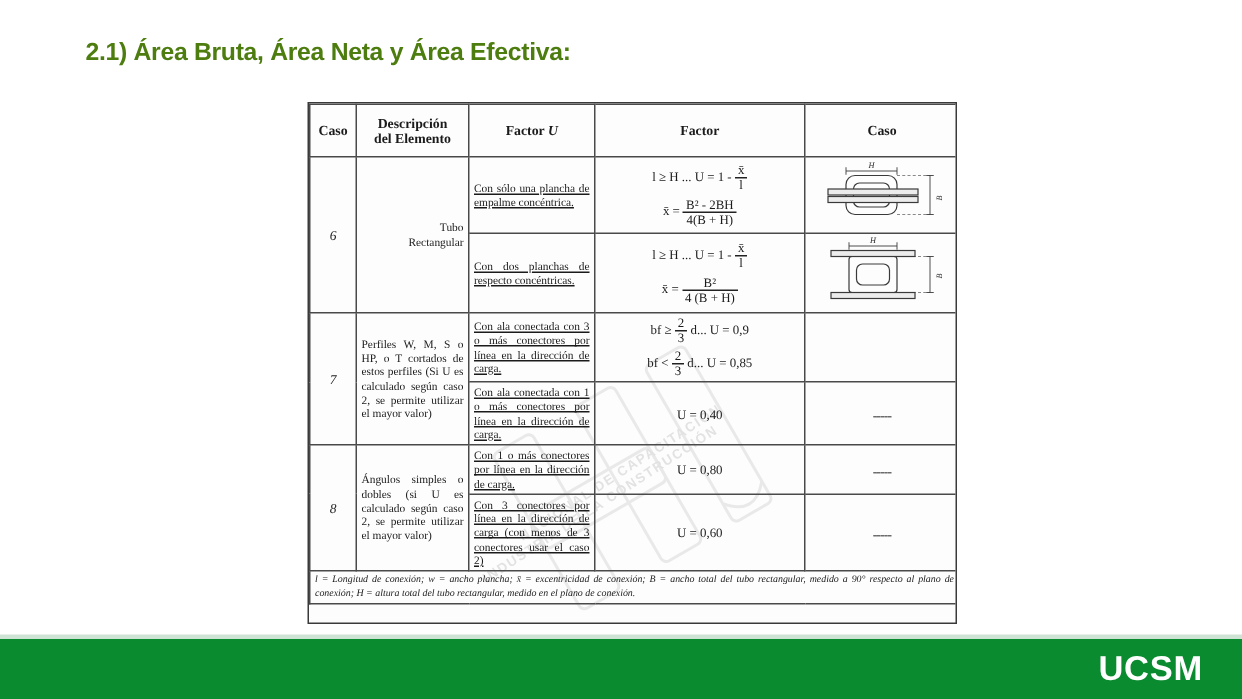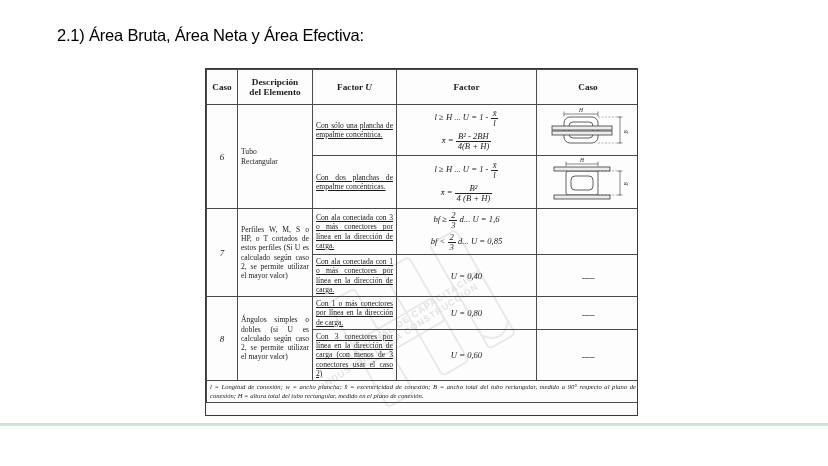--- a/index.html
+++ b/index.html
@@ -18,22 +18,22 @@
     position: absolute;
     inset: 0;
     background: #ffffff;
   }
   .slide-title {
     position: absolute;
     left: 57px;
     top: 26px;
     font-family: "Liberation Sans", sans-serif;
     font-size: 16.5px;
-    font-weight: normal;
-    color: #000000;
+    font-weight: bold;
+    color: #4d7c0f;
     letter-spacing: -0.2px;
     white-space: nowrap;
   }
 
   
   .figure {
     position: absolute;
     left: 205px;
     top: 68px;
     width: 433px;
@@ -98,34 +98,33 @@
     font-style: italic;
     vertical-align: middle;
   }
   td.desc {
     font-size: 7.6px;
     line-height: 1.22;
     text-align: justify;
     vertical-align: middle;
     padding: 3px 4px;
   }
-  td.desc.mid { text-align: left; }
+  td.desc.mid { text-align: right; }
   td.factor {
     font-size: 7.6px;
     line-height: 1.22;
     text-align: justify;
     vertical-align: top;
     padding: 3px 4px;
     text-decoration: underline;
   }
   td.ejem {
     text-align: center;
     font-size: 8.6px;
     vertical-align: middle;
-    font-style: italic;
     padding: 4px 3px;
   }
   td.casecell {
     text-align: center;
     vertical-align: middle;
     padding: 2px;
   }
   .dash {
     font-size: 9px;
     letter-spacing: -0.5px;
@@ -270,21 +269,21 @@
                 <path d="M75.5 10 H80.5 M75.5 36 H80.5" stroke-width="0.6"></path>
                 <path d="M56 10 H78 M56 36 H78" stroke-width="0.4" stroke-dasharray="2 1.5"></path>
               </g>
               <text x="39" y="5" font-size="5.5" font-style="italic" text-anchor="middle" fill="#2a2a2a" font-family="Liberation Serif, serif">H</text>
               <text x="86" y="25" font-size="5.5" font-style="italic" text-anchor="middle" fill="#2a2a2a" font-family="Liberation Serif, serif" transform="rotate(-90 86 25)">B</text>
             </svg>
           </td>
         </tr>
 
         <tr>
-          <td class="factor">Con dos planchas de empalme concéntricas.</td>
+          <td class="factor">Con dos planchas de respecto concéntricas.</td>
           <td class="ejem">
             <div class="eqline">
               <span>l ≥ H ... U = 1 -</span>
               <span class="frac">
                 <span class="num">x̄</span>
                 <span class="den">l</span>
               </span>
             </div>
             <div class="eqline">
               <span>x̄ =</span>
@@ -317,21 +316,21 @@
           <td class="casenum" rowspan="2">7</td>
           <td class="desc" rowspan="2">Perfiles W, M, S o HP, o T cortados de estos perfiles (Si U es calculado según caso 2, se permite utilizar el mayor valor)</td>
           <td class="factor">Con ala conectada con 3 o más conectores por línea en la dirección de carga.</td>
           <td class="ejem">
             <div class="eqline">
               <span>bf ≥</span>
               <span class="frac">
                 <span class="num">2</span>
                 <span class="den">3</span>
               </span>
-              <span>d... U = 1,6</span>
+              <span>d... U = 0,9</span>
             </div>
             <div class="eqline">
               <span>bf &lt;</span>
               <span class="frac">
                 <span class="num">2</span>
                 <span class="den">3</span>
               </span>
               <span>d... U = 0,85</span>
             </div>
           </td>
@@ -368,14 +367,17 @@
 
         <tr>
           <td class="foot" colspan="5">l = Longitud de conexión; w = ancho plancha; x̄ = excentricidad de conexión; B = ancho total del tubo rectangular, medido a 90° respecto al plano de conexión; H = altura total del tubo rectangular, medido en el plano de conexión.</td>
         </tr>
 
       </tbody>
     </table>
   </div>
 
   <div class="footer-rule"></div>
+  <div class="footer" style="background: rgb(10, 139, 47);">
+    <div class="brand">UCSM</div>
+  </div>
 
 </div>
 
 </body></html>

